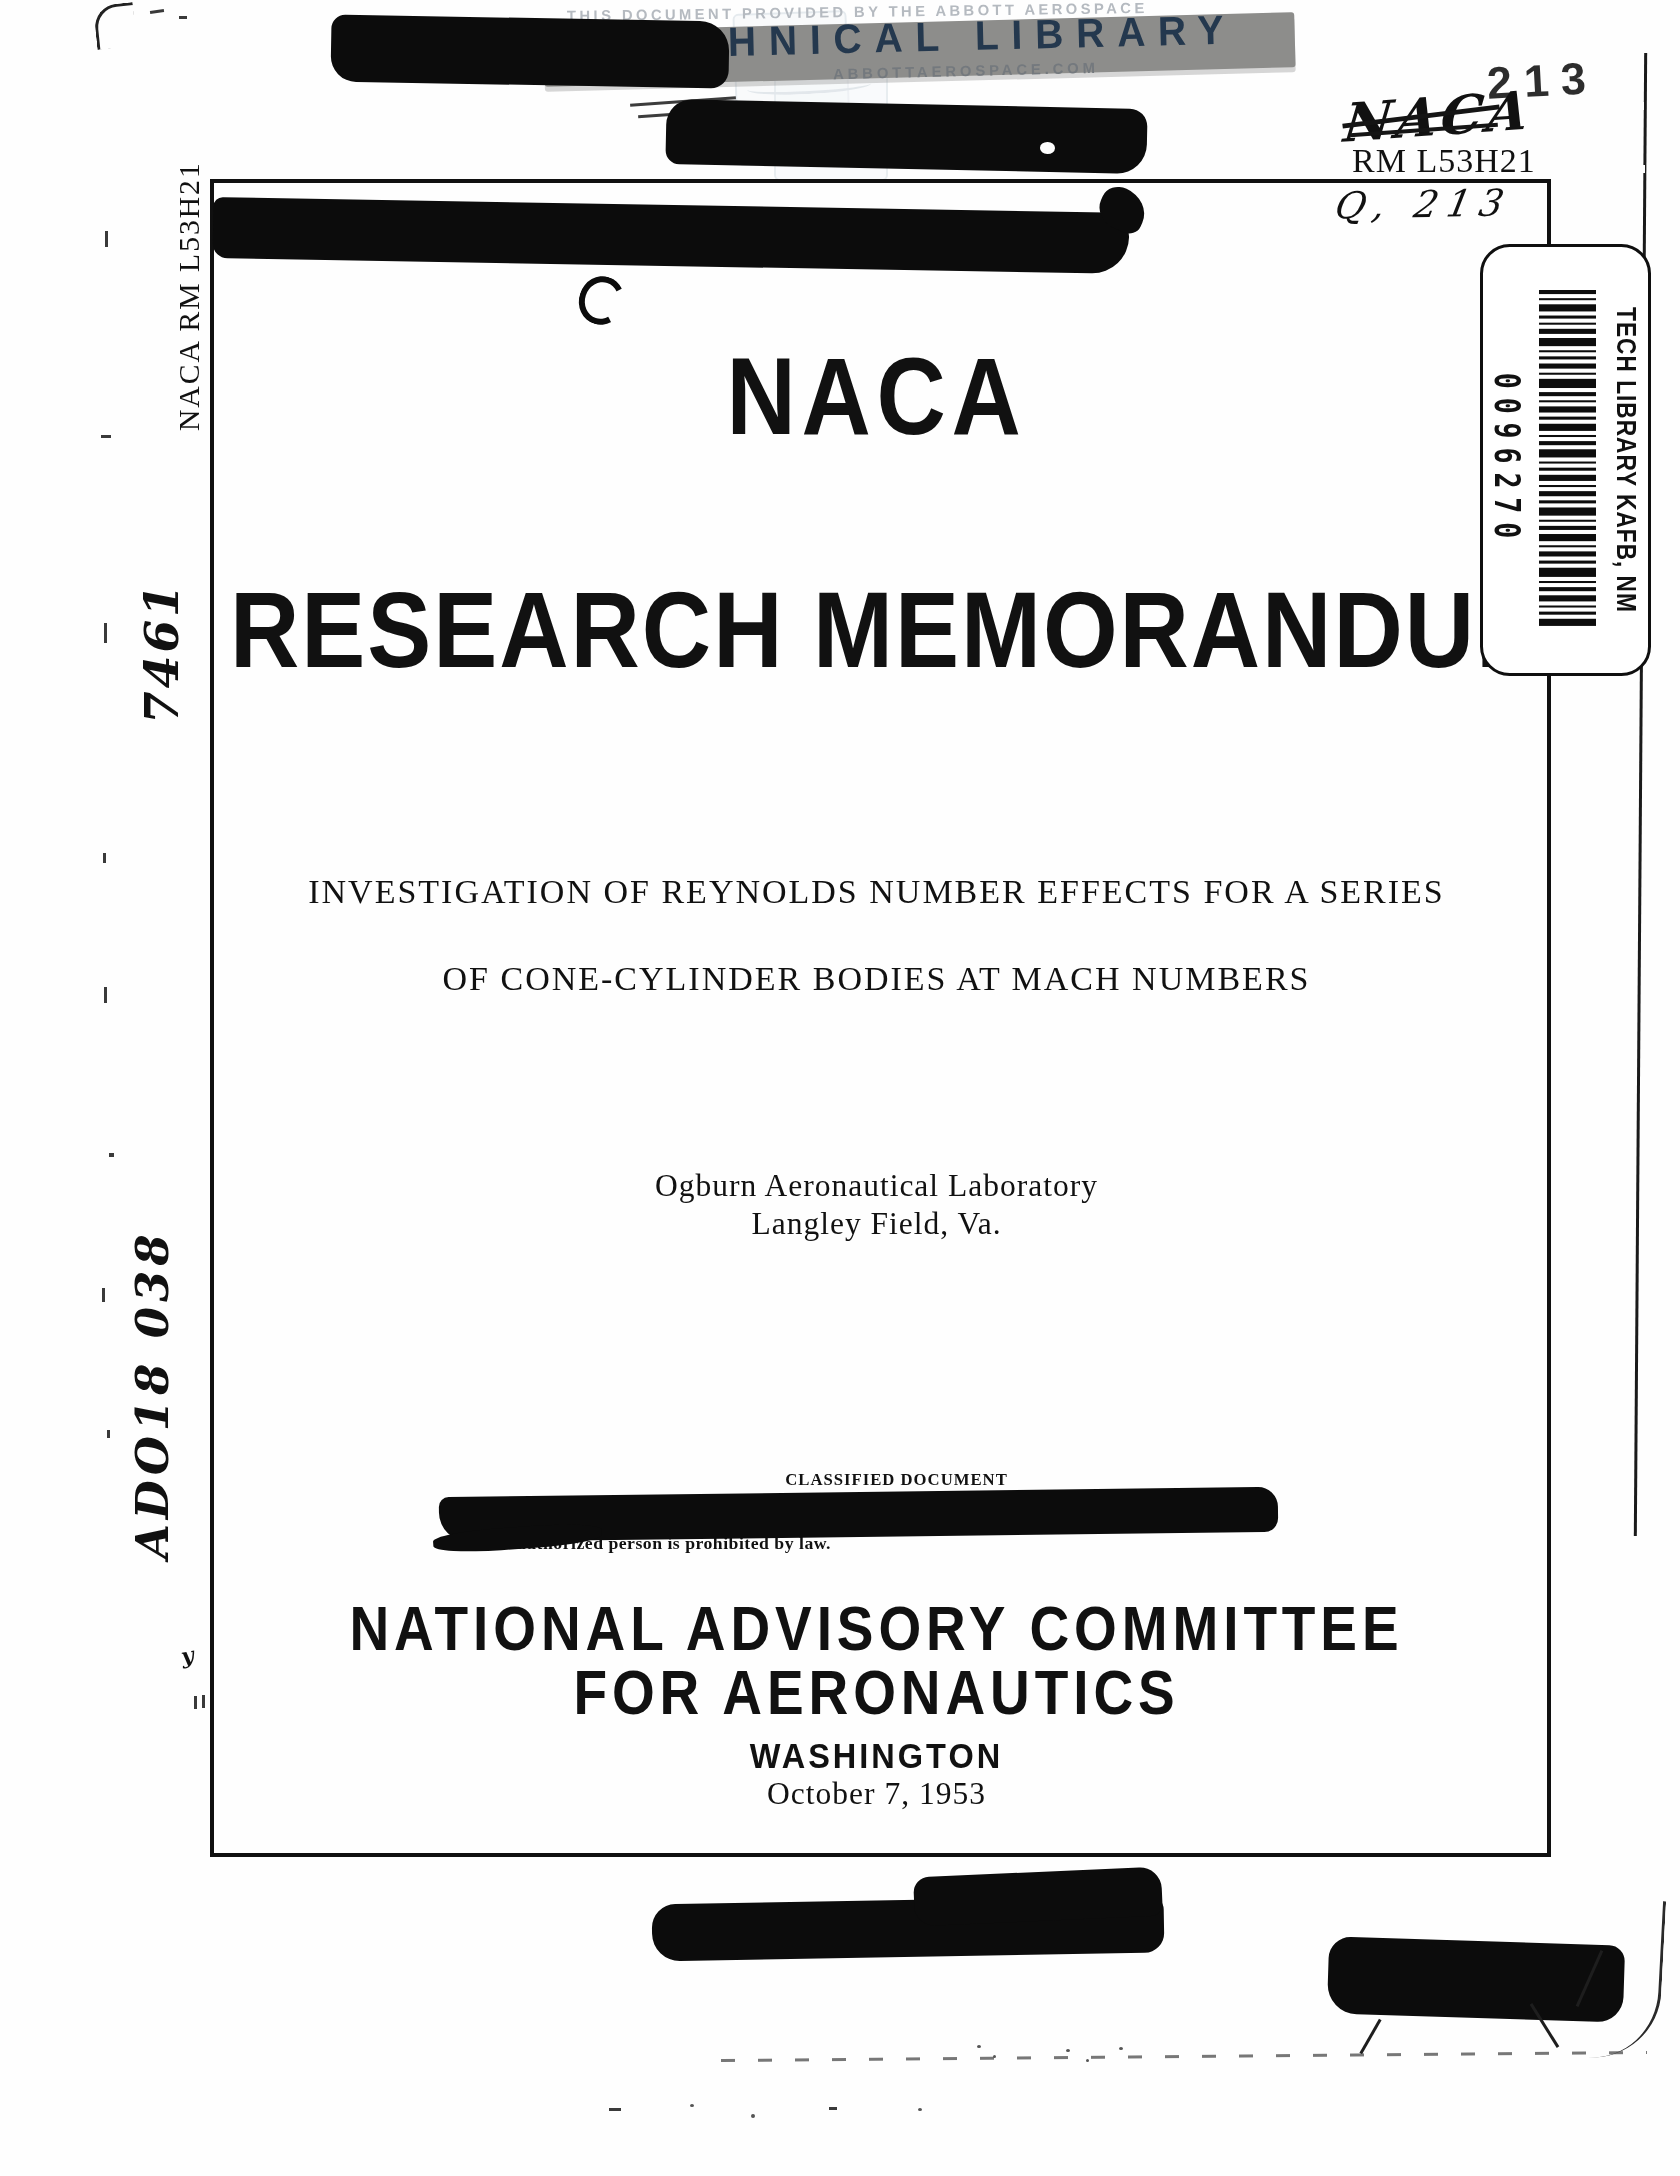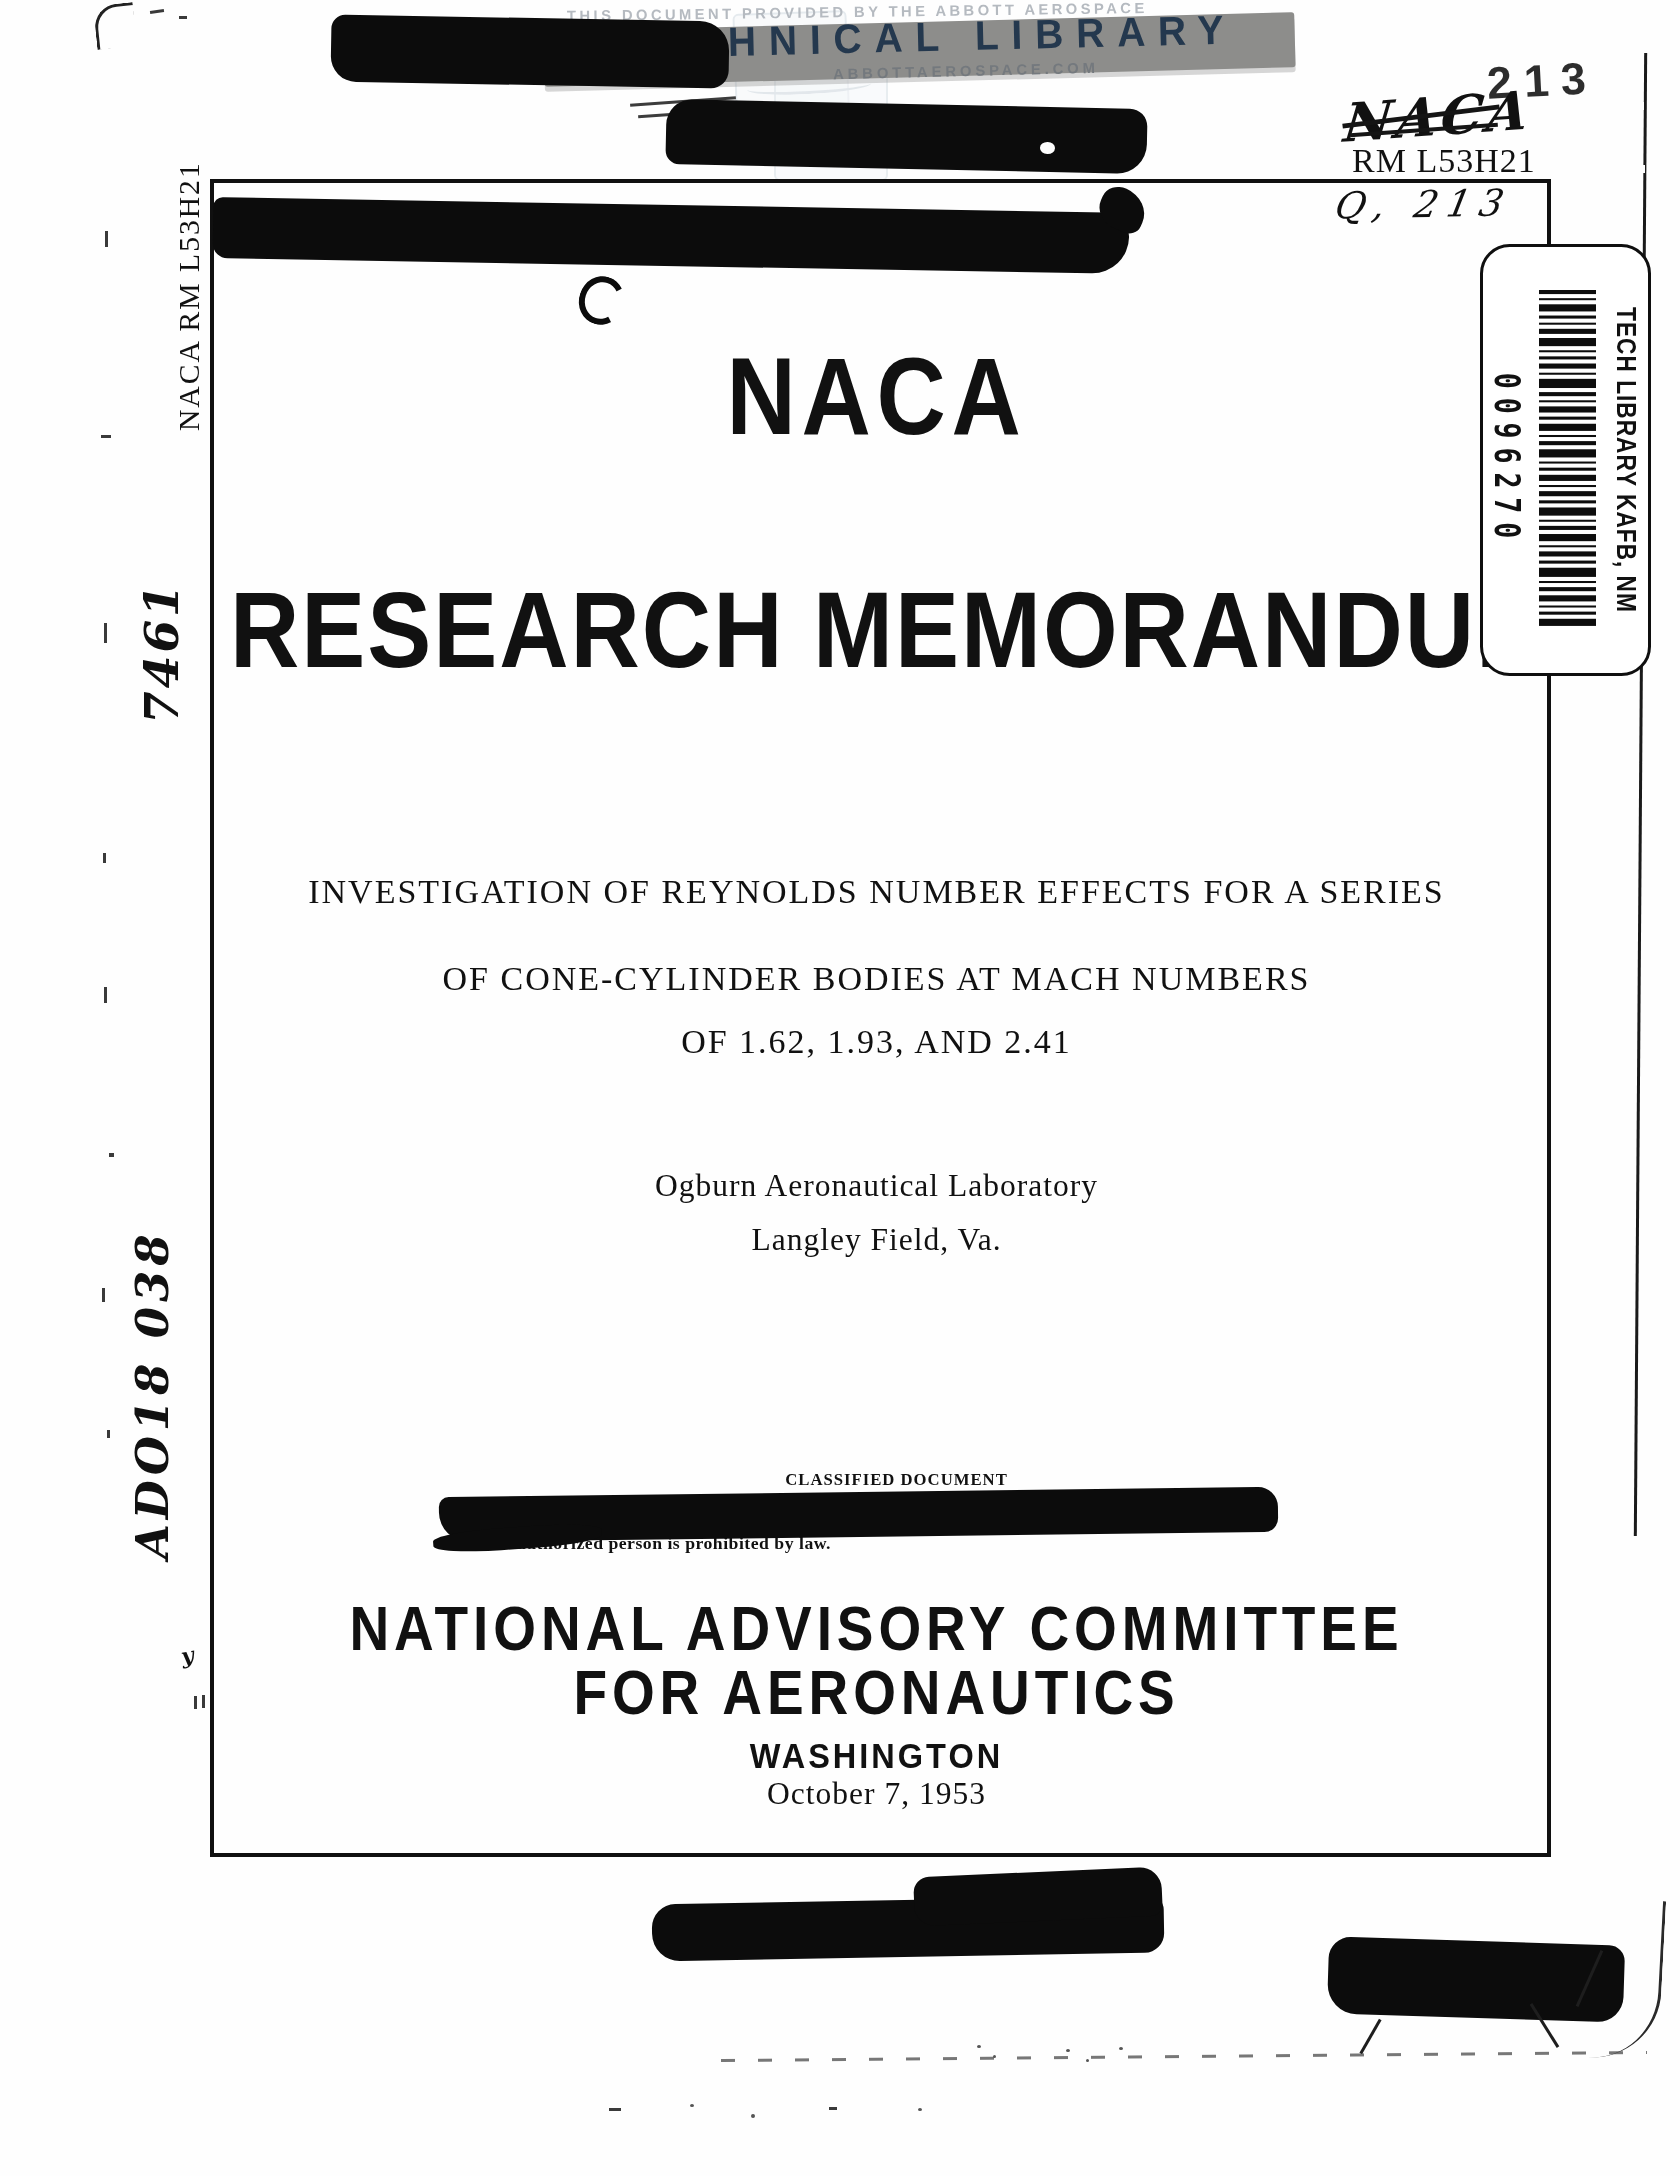--- a/index.html
+++ b/index.html
@@ -74,21 +74,21 @@
   .naca-big{left:210px;top:333px;width:1333px;text-align:center;font-family:"Liberation Sans",sans-serif;font-weight:700;font-size:100px;letter-spacing:5.9px;transform:scale(.96,1.1);transform-origin:center top;z-index:3;}
   .research-memo{left:210px;top:569px;width:1333px;text-align:center;font-family:"Liberation Sans",sans-serif;font-weight:700;font-size:99px;letter-spacing:2px;white-space:nowrap;transform:scale(.97,1.08);transform-origin:center top;z-index:3;}
 
   
   .cline{left:210px;width:1333px;text-align:center;z-index:3;white-space:nowrap;}
   .t1{top:873px;font-size:34px;letter-spacing:2px;}
   .t2{top:960px;font-size:34px;letter-spacing:2px;}
   .t3{top:1023px;font-size:34px;letter-spacing:2px;}
   .byline{top:1095px;font-size:32.5px;letter-spacing:1px;}
   .aff1{top:1168px;font-size:31.5px;letter-spacing:1px;}
-  .aff2{top:1206px;font-size:31.5px;letter-spacing:1px;margin-top:16px;}
+  .aff2{top:1206px;font-size:31.5px;letter-spacing:1px;}
 
   
   .classified-label{top:1470px;font-size:16.7px;font-weight:700;letter-spacing:1px;padding-left:20px;}
   .legal-fragment{left:451px;top:1533px;font-size:17.7px;font-weight:600;letter-spacing:0.5px;z-index:3;white-space:nowrap;}
 
   
   .org1{top:1591px;font-family:"Liberation Sans",sans-serif;font-weight:700;font-size:55px;letter-spacing:4.9px;transform:scaleY(1.15);transform-origin:center top;}
   .org2{top:1655px;font-family:"Liberation Sans",sans-serif;font-weight:700;font-size:55px;letter-spacing:4.9px;transform:scaleY(1.15);transform-origin:center top;}
   .city{top:1737px;font-family:"Liberation Sans",sans-serif;font-weight:700;font-size:32.5px;letter-spacing:3px;transform:scaleY(1.08);transform-origin:center top;}
   .date{top:1776px;font-size:31.5px;letter-spacing:1px;}
@@ -191,21 +191,20 @@
           <rect x="309" y="0" width="2" height="60"></rect>
           <rect x="315" y="0" width="3" height="60"></rect>
           <rect x="322" y="0" width="7" height="60"></rect>
         </svg>
       <div class="bc-number">0096270</div>
     </div>
   </div>
 
   <div class="abs cline t1">INVESTIGATION OF REYNOLDS NUMBER EFFECTS FOR A SERIES</div>
   <div class="abs cline t2">OF CONE-CYLINDER BODIES AT MACH NUMBERS</div>
-  <div class="abs cline t3">OF 1.62, 1.93, AND 2.41</div>
   <div class="abs cline aff1">Ogburn Aeronautical Laboratory</div>
   <div class="abs cline aff2">Langley Field, Va.</div>
 
   <div class="abs cline classified-label">CLASSIFIED DOCUMENT</div>
   <div class="abs bar bar-classified"></div>
   <div class="abs bar bar-classified-tail"></div>
   <div class="abs legal-fragment">to an unauthorized person is prohibited by law.</div>
 
   <div class="abs cline org1">NATIONAL ADVISORY COMMITTEE</div>
   <div class="abs cline org2">FOR AERONAUTICS</div>

